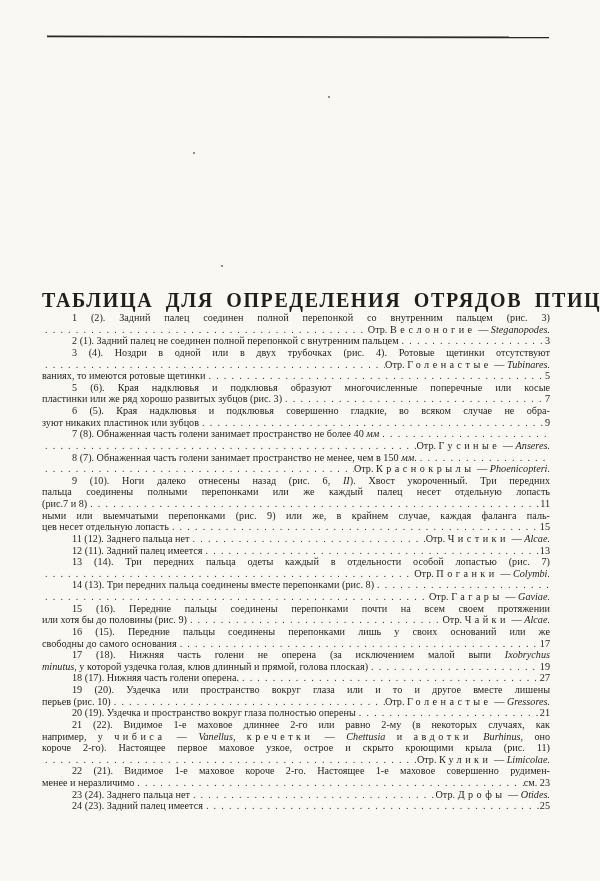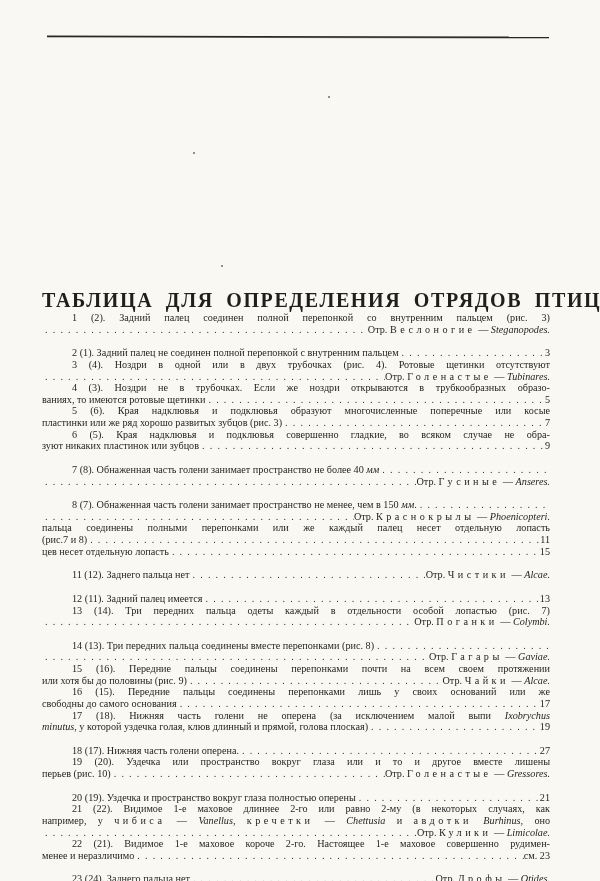--- a/index.html
+++ b/index.html
@@ -28,21 +28,21 @@
   }
   .key{
     position:absolute;top:312px;left:42px;width:508px;
     font-size:10.2px;line-height:11.62px;
   }
   .kline{width:508px;}
   .kline.just{text-align:justify;text-align-last:justify;}
   .kline.just.ind{text-indent:30px;}
   .kline.flex{display:flex;align-items:baseline;}
   .kline.flex .pre{flex:0 0 auto;white-space:nowrap;}
-  .kline.flex.ind .pre{padding-left:30px;margin-top:12px;}
+  .kline.flex.ind .pre{padding-left:30px;}
   .leader{
     flex:1 1 0;overflow:hidden;white-space:nowrap;
     letter-spacing:1.3px;padding:0 3px;min-width:8px;
   }
   .refv{flex:0 0 auto;white-space:nowrap;text-align:right;}
   .seg-p{}
   .seg-i{font-style:italic;}
   .seg-s{letter-spacing:0.34em;}
 </style>
 </head>
@@ -65,21 +65,20 @@
         <span class="pre"><span class="seg-p">2 (1). Задний палец не соединен полной перепонкой с внутренним пальцем</span></span>
         <span class="leader">. . . . . . . . . . . . . . . . . . . . . . . . . . . . . . . . . . . . . . . . . . . . . . . . . . . . . . . . . . . . . . . . . . . . . . . . . . . . . . . . . . . . . . . . . . </span>
         <span class="refv"><span class="seg-p">3</span></span>
       </div>
       <div class="kline just ind"><span class="seg-p">3 (4). Ноздри в одной или в двух трубочках (рис. 4). Ротовые щетинки отсутствуют</span></div>
       <div class="kline flex">
         <span class="pre"></span>
         <span class="leader">. . . . . . . . . . . . . . . . . . . . . . . . . . . . . . . . . . . . . . . . . . . . . . . . . . . . . . . . . . . . . . . . . . . . . . . . . . . . . . . . . . . . . . . . . . </span>
         <span class="refv"><span class="seg-p">Отр. </span><span class="seg-s">Голенастые</span><span class="seg-p"> — </span><span class="seg-i">Tubinares.</span></span>
       </div>
-      <div class="kline just ind"><span class="seg-p">4 (3). Ноздри не в трубочках. Если же ноздри открываются в трубкообразных образо-</span></div>
       <div class="kline flex">
         <span class="pre"><span class="seg-p">ваниях, то имеются ротовые щетинки</span></span>
         <span class="leader">. . . . . . . . . . . . . . . . . . . . . . . . . . . . . . . . . . . . . . . . . . . . . . . . . . . . . . . . . . . . . . . . . . . . . . . . . . . . . . . . . . . . . . . . . . </span>
         <span class="refv"><span class="seg-p">5</span></span>
       </div>
       <div class="kline just ind"><span class="seg-p">5 (6). Края надклювья и подклювья образуют многочисленные поперечные или косые</span></div>
       <div class="kline flex">
         <span class="pre"><span class="seg-p">пластинки или же ряд хорошо развитых зубцов (рис. 3)</span></span>
         <span class="leader">. . . . . . . . . . . . . . . . . . . . . . . . . . . . . . . . . . . . . . . . . . . . . . . . . . . . . . . . . . . . . . . . . . . . . . . . . . . . . . . . . . . . . . . . . . </span>
         <span class="refv"><span class="seg-p">7</span></span>
@@ -103,26 +102,28 @@
       <div class="kline flex ind">
         <span class="pre"><span class="seg-p">8 (7). Обнаженная часть голени занимает пространство не менее, чем в 150 </span><span class="seg-i">мм</span><span class="seg-p">.</span></span>
         <span class="leader">. . . . . . . . . . . . . . . . . . . . . . . . . . . . . . . . . . . . . . . . . . . . . . . . . . . . . . . . . . . . . . . . . . . . . . . . . . . . . . . . . . . . . . . . . . </span>
         <span class="refv"></span>
       </div>
       <div class="kline flex">
         <span class="pre"></span>
         <span class="leader">. . . . . . . . . . . . . . . . . . . . . . . . . . . . . . . . . . . . . . . . . . . . . . . . . . . . . . . . . . . . . . . . . . . . . . . . . . . . . . . . . . . . . . . . . . </span>
         <span class="refv"><span class="seg-p">Отр. </span><span class="seg-s">Краснокрылы</span><span class="seg-p"> — </span><span class="seg-i">Phoenicopteri.</span></span>
       </div>
+      <div class="kline just ind"><span class="seg-p">9 (10). Ноги далеко отнесены назад (рис. 6, </span><span class="seg-i">II</span><span class="seg-p">). Хвост укороченный. Три передних</span></div>
       <div class="kline just"><span class="seg-p">пальца соединены полными перепонками или же каждый палец несет отдельную лопасть</span></div>
       <div class="kline flex">
         <span class="pre"><span class="seg-p">(рис.7 и 8)</span></span>
         <span class="leader">. . . . . . . . . . . . . . . . . . . . . . . . . . . . . . . . . . . . . . . . . . . . . . . . . . . . . . . . . . . . . . . . . . . . . . . . . . . . . . . . . . . . . . . . . . </span>
         <span class="refv"><span class="seg-p">11</span></span>
       </div>
+      <div class="kline just"><span class="seg-p">ными или выемчатыми перепонками (рис. 9) или же, в крайнем случае, каждая фаланга паль-</span></div>
       <div class="kline flex">
         <span class="pre"><span class="seg-p">цев несет отдельную лопасть</span></span>
         <span class="leader">. . . . . . . . . . . . . . . . . . . . . . . . . . . . . . . . . . . . . . . . . . . . . . . . . . . . . . . . . . . . . . . . . . . . . . . . . . . . . . . . . . . . . . . . . . </span>
         <span class="refv"><span class="seg-p">15</span></span>
       </div>
       <div class="kline flex ind">
         <span class="pre"><span class="seg-p">11 (12). Заднего пальца нет</span></span>
         <span class="leader">. . . . . . . . . . . . . . . . . . . . . . . . . . . . . . . . . . . . . . . . . . . . . . . . . . . . . . . . . . . . . . . . . . . . . . . . . . . . . . . . . . . . . . . . . . </span>
         <span class="refv"><span class="seg-p">Отр. </span><span class="seg-s">Чистики</span><span class="seg-p"> — </span><span class="seg-i">Alcae.</span></span>
       </div>
@@ -176,20 +177,21 @@
         <span class="leader">. . . . . . . . . . . . . . . . . . . . . . . . . . . . . . . . . . . . . . . . . . . . . . . . . . . . . . . . . . . . . . . . . . . . . . . . . . . . . . . . . . . . . . . . . . </span>
         <span class="refv"><span class="seg-p">Отр. </span><span class="seg-s">Голенастые</span><span class="seg-p"> — </span><span class="seg-i">Gressores.</span></span>
       </div>
       <div class="kline flex ind">
         <span class="pre"><span class="seg-p">20 (19). Уздечка и пространство вокруг глаза полностью оперены</span></span>
         <span class="leader">. . . . . . . . . . . . . . . . . . . . . . . . . . . . . . . . . . . . . . . . . . . . . . . . . . . . . . . . . . . . . . . . . . . . . . . . . . . . . . . . . . . . . . . . . . </span>
         <span class="refv"><span class="seg-p">21</span></span>
       </div>
       <div class="kline just ind"><span class="seg-p">21 (22). Видимое 1-е маховое длиннее 2-го или равно 2-му (в некоторых случаях, как</span></div>
       <div class="kline just"><span class="seg-p">например, у </span><span class="seg-s">чибиса</span><span class="seg-p"> — </span><span class="seg-i">Vanellus</span><span class="seg-p">, </span><span class="seg-s">кречетки</span><span class="seg-p"> — </span><span class="seg-i">Chettusia</span><span class="seg-p"> и </span><span class="seg-s">авдотки</span><span class="seg-p"> </span><span class="seg-i">Burhinus</span><span class="seg-p">, оно</span></div>
+      <div class="kline just"><span class="seg-p">короче 2-го). Настоящее первое маховое узкое, острое и скрыто кроющими крыла (рис. 11)</span></div>
       <div class="kline flex">
         <span class="pre"></span>
         <span class="leader">. . . . . . . . . . . . . . . . . . . . . . . . . . . . . . . . . . . . . . . . . . . . . . . . . . . . . . . . . . . . . . . . . . . . . . . . . . . . . . . . . . . . . . . . . . </span>
         <span class="refv"><span class="seg-p">Отр. </span><span class="seg-s">Кулики</span><span class="seg-p"> — </span><span class="seg-i">Limicolae.</span></span>
       </div>
       <div class="kline just ind"><span class="seg-p">22 (21). Видимое 1-е маховое короче 2-го. Настоящее 1-е маховое совершенно рудимен-</span></div>
       <div class="kline flex">
         <span class="pre"><span class="seg-p">менее и неразличимо</span></span>
         <span class="leader">. . . . . . . . . . . . . . . . . . . . . . . . . . . . . . . . . . . . . . . . . . . . . . . . . . . . . . . . . . . . . . . . . . . . . . . . . . . . . . . . . . . . . . . . . . </span>
         <span class="refv"><span class="seg-p">см. 23</span></span>

